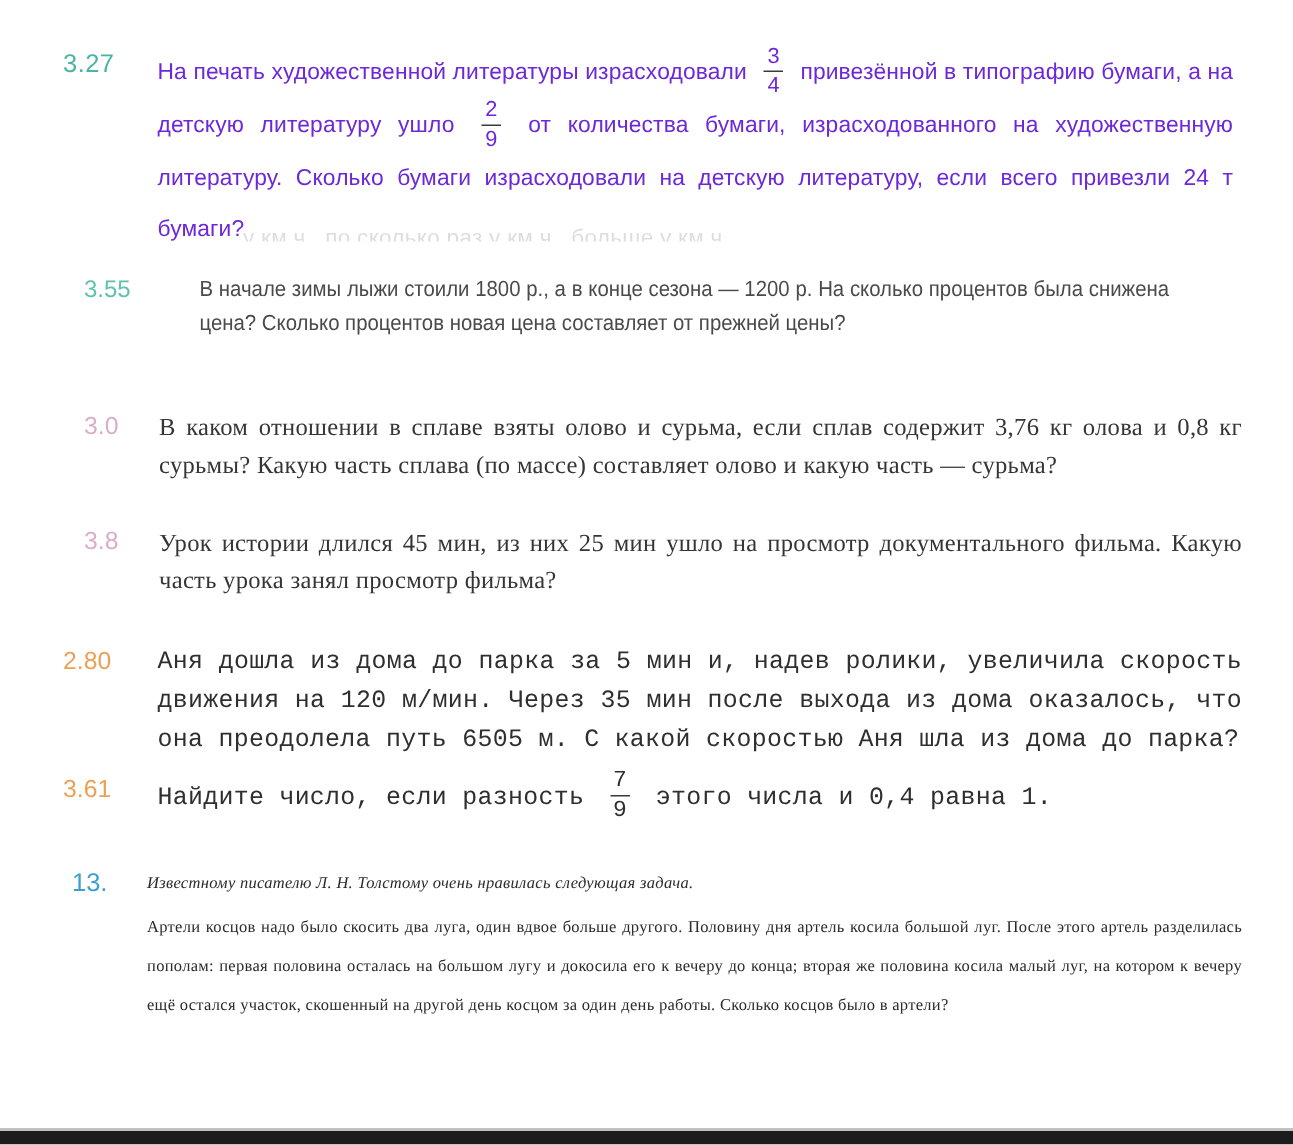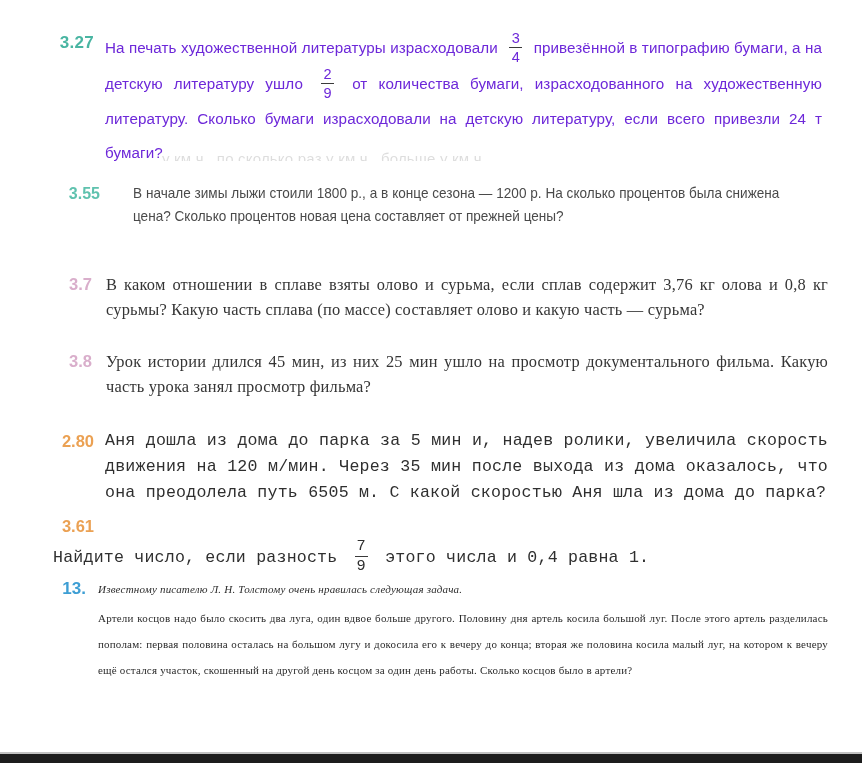--- a/index.html
+++ b/index.html
@@ -27,22 +27,22 @@
   }
 
   
   .problem {
     position: absolute;
     display: flex;
     align-items: flex-start;
   }
   .pnum {
     flex: 0 0 auto;
-    font-weight: bold;
-    text-align: right;
+    font-weight: normal;
+    text-align: left;
     user-select: none;
   }
   .ptext {
     flex: 1 1 auto;
     text-align: justify;
     text-justify: inter-word;
   }
 
   
   .blk-327 {
@@ -106,21 +106,21 @@
     margin-left: 14px;
     font-family: "Liberation Serif", "DejaVu Serif", serif;
     font-size: 16.4px;
     line-height: 25px;
     color: #353535;
     letter-spacing: .2px;
   }
 
   
   .blk-360 { left: 42px; top: 428px; width: 786px; }
-  .blk-361 { left: 42px; top: 513px; width: 786px; flex-direction: column; }
+  .blk-361 { left: 42px; top: 513px; width: 786px; }
   .blk-360 .pnum, .blk-361 .pnum {
     width: 52px;
     font-family: "Liberation Sans", "DejaVu Sans", sans-serif;
     font-size: 16.5px;
     color: #eba153;
     line-height: 26px;
   }
   .blk-360 .ptext, .blk-361 .ptext {
     margin-left: 11px;
     font-family: Liberation Mono, monospace;
@@ -257,21 +257,21 @@
   </div>
 
   <div class="ghost-row ghost-a">у км ч . по сколько раз у км ч . больше у км ч .</div>
 
   <div class="problem blk-355">
     <div class="pnum">3.55</div>
     <div class="ptext">В начале зимы лыжи стоили 1800 р., а в конце сезона — 1200 р. На сколько процентов была снижена цена? Сколько процентов новая цена составляет от прежней цены?</div>
   </div>
 
   <div class="problem blk-37">
-    <div class="pnum">3.7</div>
+    <div class="pnum">3.0</div>
     <div class="ptext">В каком отношении в сплаве взяты олово и сурьма, если сплав содержит 3,76 кг олова и 0,8 кг сурьмы? Какую часть сплава (по массе) составляет олово и какую часть — сурьма?</div>
   </div>
 
   <div class="problem blk-38">
     <div class="pnum">3.8</div>
     <div class="ptext">Урок истории длился 45 мин, из них 25 мин ушло на просмотр документального фильма. Какую часть урока занял просмотр фильма?</div>
   </div>
 
   <div class="ghost-row ghost-b">. . .     . .     .</div>
 

